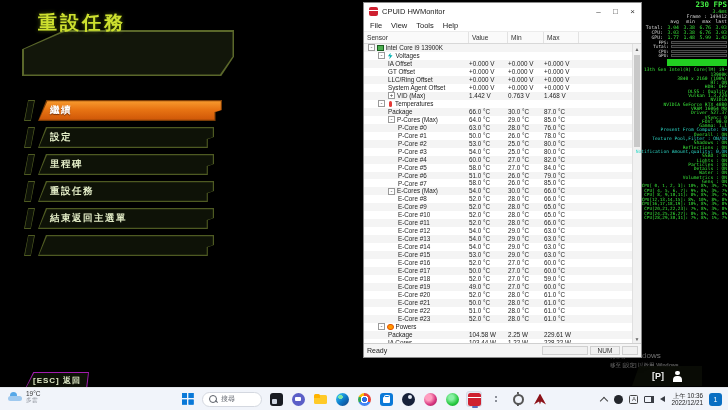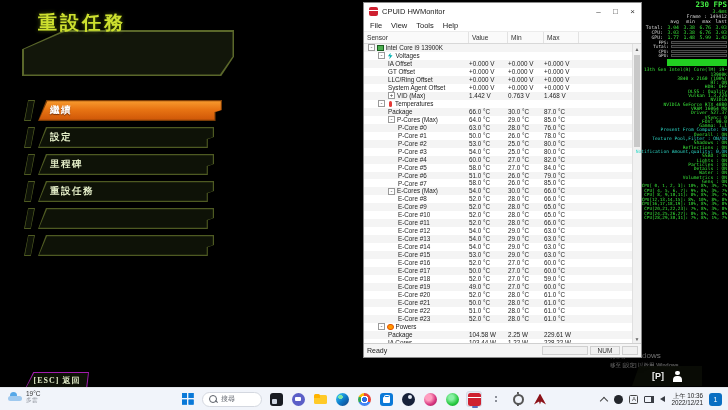--- a/index.html
+++ b/index.html
@@ -21,21 +21,21 @@
   .mi-bar{position:absolute;left:14px;top:0;width:176px;height:21px;background:#4e5a22;
           clip-path:polygon(4.5% 0,100% 0,100% 48%,96.5% 58%,96.5% 100%,0 100%);}
   .mi-bar-in{position:absolute;left:1.2px;top:1.2px;right:1.2px;bottom:1.2px;background:#0e1207;
           clip-path:polygon(4.5% 0,100% 0,100% 48%,96.5% 58%,96.5% 100%,0 100%);}
   .mi-label{position:absolute;left:26px;top:0;height:21px;display:flex;align-items:center;
           font-size:9.5px;font-weight:bold;letter-spacing:1.5px;color:#e2ecc6;z-index:3;}
   .menu-item.active .mi-bar{background:#7c3c06;width:184px;}
   .menu-item.active .mi-bar-in{background:linear-gradient(180deg,#f79a2e 0%,#e87413 45%,#cf5708 100%);}
   .menu-item.active .mi-label{color:#fff;text-shadow:0 1px 1px rgba(90,30,0,.8);}
   .esc-tab{position:absolute;left:25px;top:372px;width:64px;height:17px;background:#a21caf;
-          clip-path:polygon(13% 0,100% 0,97% 100%,0 100%);font-family:Liberation Serif, serif;}
+          clip-path:polygon(13% 0,100% 0,97% 100%,0 100%);}
   .esc-in{position:absolute;left:1px;top:1px;right:1px;bottom:1px;background:#0c1006;
           clip-path:polygon(13% 0,100% 0,97% 100%,0 100%);display:flex;align-items:center;justify-content:center;
           font-size:8px;font-weight:bold;color:#dfe9c6;letter-spacing:1px;}
   .photo-tab{position:absolute;left:632px;top:366px;width:70px;height:20px;background:rgba(10,12,5,.92);
           clip-path:polygon(10% 0,100% 0,100% 100%,0 100%);display:flex;align-items:center;justify-content:center;gap:8px;}
   .photo-key{font-size:9px;font-weight:bold;color:#eee;}
   .person{width:10px;height:11px;position:relative;}
   .person:before{content:"";position:absolute;left:3px;top:0;width:4.5px;height:4.5px;border-radius:50%;background:#fff;}
   .person:after{content:"";position:absolute;left:0.5px;top:5.5px;width:9px;height:5.5px;border-radius:4px 4px 0 0;background:#fff;}
   .watermark{position:absolute;left:610px;top:350px;width:112px;text-align:left;color:rgba(225,225,225,.5);}
@@ -197,20 +197,21 @@
       </span>
       <span class="mi-label">重設任務</span>
     </div>
     <div class="menu-item" style="top: 208px;">
       <span class="mi-frag">
         <i></i>
       </span>
       <span class="mi-bar">
         <span class="mi-bar-in"></span>
       </span>
+      <span class="mi-label">結束返回主選單</span>
     </div>
     <div class="menu-item" style="top: 235px;">
       <span class="mi-frag">
         <i></i>
       </span>
       <span class="mi-bar">
         <span class="mi-bar-in"></span>
       </span>
     </div>
   </div>

